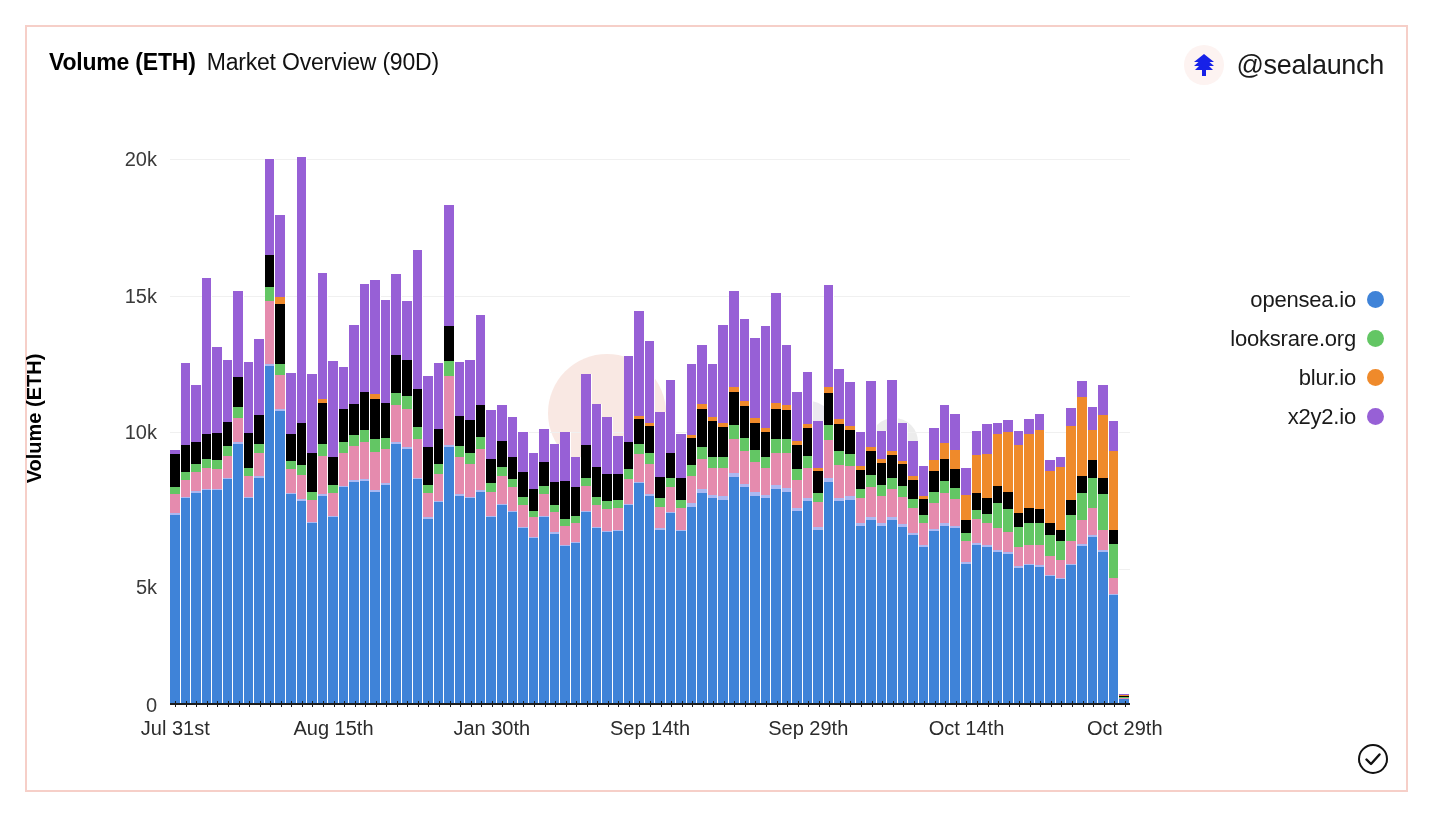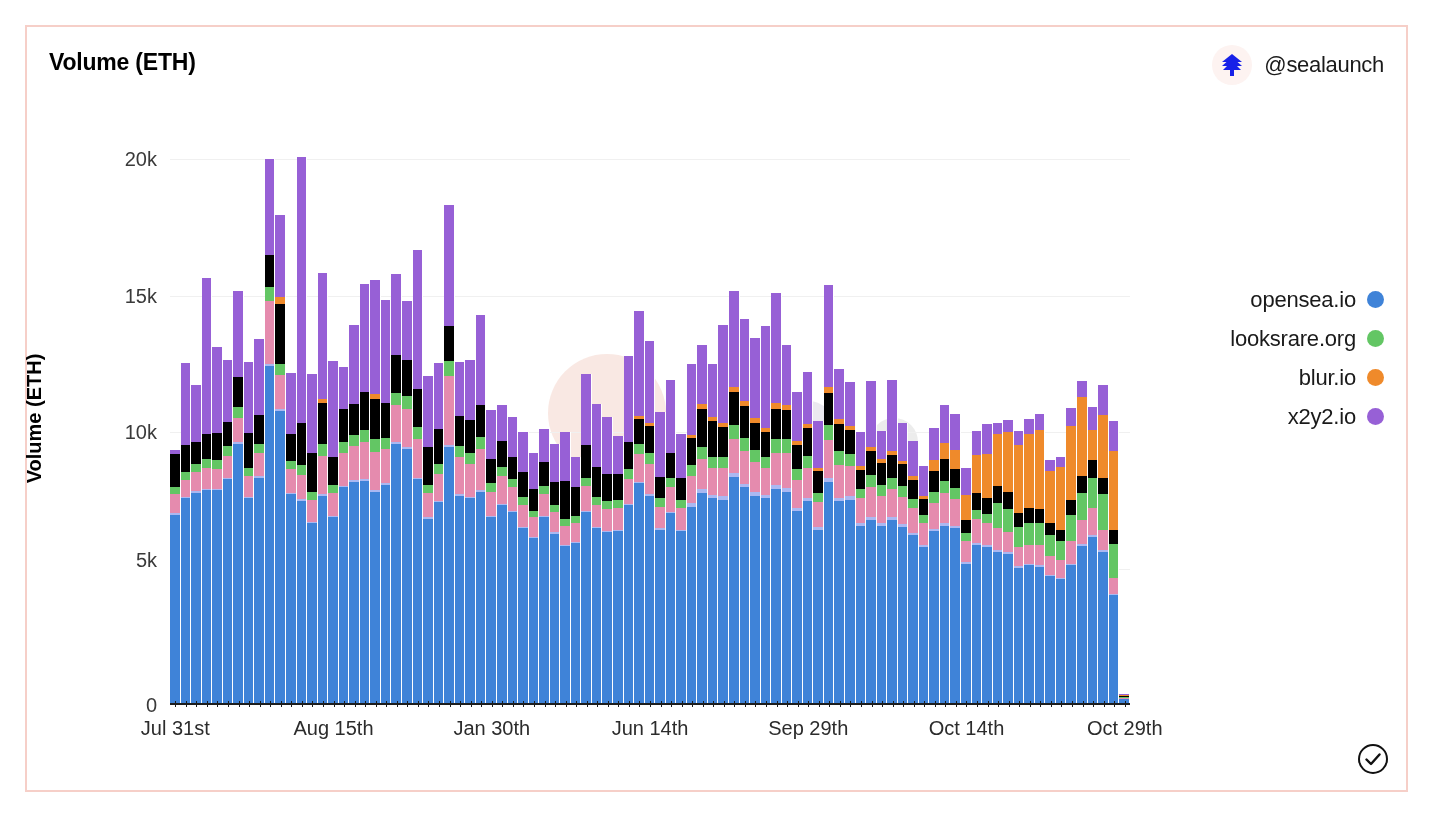--- a/index.html
+++ b/index.html
@@ -29,21 +29,21 @@
   #title-sub{font-size:23px;font-weight:normal;color:#111;letter-spacing:-0.2px;}
   #brand{
     position:absolute;right:22px;top:18px;
     display:flex;align-items:center;gap:12px;
   }
   #brand-logo{
     width:40px;height:40px;border-radius:50%;
     background:#fdf3f1;
     display:flex;align-items:center;justify-content:center;
   }
-  #brand-handle{font-size:22px;color:#1a1a1a;letter-spacing:-0.3px;}
+  #brand-handle{font-size:27px;color:#1a1a1a;letter-spacing:-0.3px;}
   
   #plot-area{
     position:absolute;
     left:143px;top:105px;
     width:960px;height:573px;
   }
   #grid{position:absolute;inset:0;}
   .gridline{position:absolute;left:0;width:100%;height:1px;background:#f0f0f0;}
   #baseline{position:absolute;left:0;bottom:0;width:960px;height:2px;background:#1d1d1d;}
   #watermark{
@@ -104,36 +104,37 @@
   }
 </style>
 </head>
 <body>
 
 <div id="card">
 
   <div id="header">
     <div id="title-wrap">
       <span id="title-main">Volume (ETH)</span>
+      <span id="title-sub">Market Overview (90D)</span>
     </div>
     <div id="brand">
       <span id="brand-logo">
         <svg width="28" height="28" viewBox="0 0 28 28" aria-hidden="true">
           <path d="M14 3 L24 11 L19.5 11 L24 15 L19 15 L23 19 L16 19 L16 25 L12 25 L12 19 L5 19 L9 15 L4 15 L8.5 11 L4 11 Z" fill="#1721e8"></path>
         </svg>
       </span>
       <span id="brand-handle">@sealaunch</span>
     </div>
   </div>
 
   <div id="ylabel-title">Volume (ETH)</div>
 
   <div id="ylabels">
       <div class="ytick" style="top: 573px;">0</div>
-      <div class="ytick" style="top: 428px;">5k</div>
+      <div class="ytick" style="top: 455px;">5k</div>
       <div class="ytick" style="top: 300.143px;">10k</div>
       <div class="ytick" style="top: 163.714px;">15k</div>
       <div class="ytick" style="top: 27.2857px;">20k</div>
     </div>
 
   <div id="plot-area">
     <div id="watermark">
       <div class="wm-circle" style="left:378px;top:222px;width:118px;height:118px;background:#f8e4de;opacity:.85;"></div>
       <div class="wm-circle" style="left:598px;top:268px;width:72px;height:72px;background:#d8d4e0;opacity:.5;"></div>
       <div class="wm-circle" style="left:700px;top:286px;width:48px;height:48px;background:#dcdcdc;opacity:.55;"></div>
@@ -1012,21 +1013,21 @@
       <div class="xtick-mark" style="left: 923.077px;"></div>
       <div class="xtick-mark" style="left: 933.626px;"></div>
       <div class="xtick-mark" style="left: 944.176px;"></div>
       <div class="xtick-mark" style="left: 954.725px;"></div>
     </div>
 
   <div id="xlabels">
       <div class="xtick" style="left: 5.27473px;">Jul 31st</div>
       <div class="xtick" style="left: 163.516px;">Aug 15th</div>
       <div class="xtick" style="left: 321.758px;">Jan 30th</div>
-      <div class="xtick" style="left: 480px;">Jun 14th</div>
+      <div class="xtick" style="left: 480px;">Sep 14th</div>
       <div class="xtick" style="left: 638.242px;">Sep 29th</div>
       <div class="xtick" style="left: 796.484px;">Oct 14th</div>
       <div class="xtick" style="left: 954.725px;">Oct 29th</div>
     </div>
 
   <div id="legend">
       <div class="legend-row">
         <span class="legend-label">opensea.io</span>
         <span class="legend-dot" style="background: rgb(63, 131, 216);"></span>
       </div>

